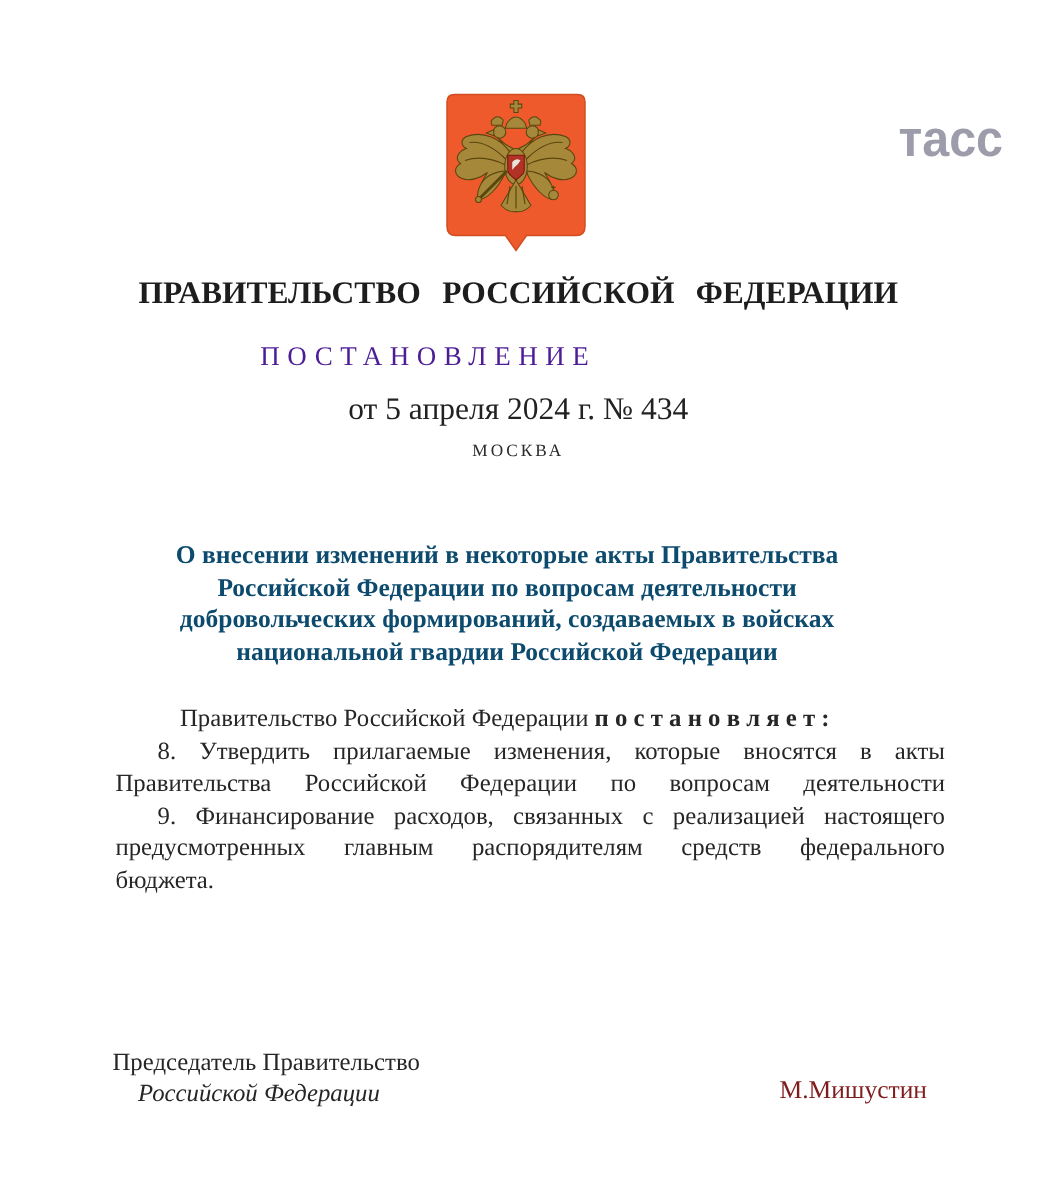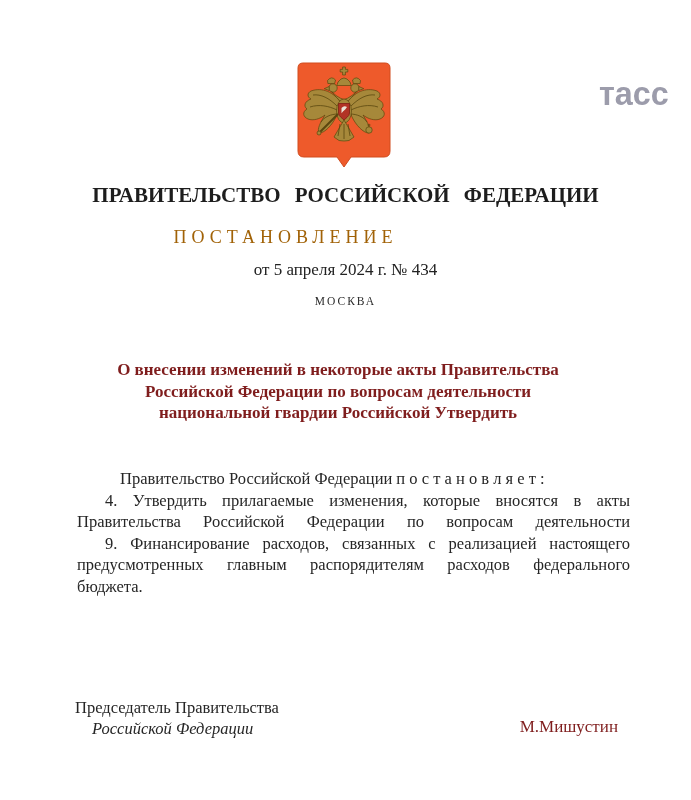--- a/index.html
+++ b/index.html
@@ -26,48 +26,48 @@
     color:var(--tass-gray); transform:scaleX(.95); transform-origin:left top;
   }
 
   
   .org-name {
     position:absolute; top:171px; left:0; width:691px; text-align:center;
     font-weight:bold; font-size:21px; word-spacing:9px; color:#1d1d1d;
   }
   .doc-type {
     position:absolute; top:215px; left:0; width:571px; text-align:center;
-    font-size:18px; letter-spacing:5px; color:#a16207;
+    font-size:18px; letter-spacing:5px; color:#4c1d95;
   }
   .date-line {
     position:absolute; top:248px; left:0; width:691px; text-align:center;
-    font-size:17px; color:#222;
+    font-size:21px; color:#222;
   }
   .city {
     position:absolute; top:283px; left:0; width:691px; text-align:center;
     font-size:11.5px; letter-spacing:2px; color:#2a2a2a;
   }
 
   
   .doc-title {
     position:absolute; top:347px; left:58px; width:560px; text-align:center;
-    font-weight:bold; font-size:17px; line-height:21.5px; color:#7f1d1d;
+    font-weight:bold; font-size:17px; line-height:21.5px; color:#0c4a6e;
   }
 
   
   .doc-body {
     position:absolute; top:456px; left:77px; width:553px;
     font-size:16.5px; color:#262626;
   }
   .bl { height:21.5px; line-height:21.5px; overflow:hidden; white-space:normal; }
   .jst { text-align:justify; }
   .jst::after { content:""; display:inline-block; width:100%; height:0; }
   .ind-lead { text-indent:43px; }
   .ind-num  { text-indent:28px; }
-  .verb { font-weight:normal; margin-left:4px; }
+  .verb { font-weight:bold; margin-left:4px; }
 
   
   .sig-pos {
     position:absolute; top:685px; left:75px;
     font-size:16.5px; line-height:21px; color:#262626;
   }
   .sig-pos2 { padding-left:17px;font-style:italic; }
   .sig-name {
     position:absolute; top:705px; right:73px;
     font-size:17px; color:#7f1d1d;
@@ -126,33 +126,34 @@
   <div class="tass-logo">тасс</div>
 
   <div class="org-name">ПРАВИТЕЛЬСТВО РОССИЙСКОЙ ФЕДЕРАЦИИ</div>
   <div class="doc-type">ПОСТАНОВЛЕНИЕ</div>
   <div class="date-line">от 5 апреля 2024 г. № 434</div>
   <div class="city">МОСКВА</div>
 
   <div class="doc-title">
     <div>О внесении изменений в некоторые акты Правительства</div>
     <div>Российской Федерации по вопросам деятельности</div>
-    <div>национальной гвардии Российской Утвердить</div>
+    <div>добровольческих формирований, создаваемых в войсках</div>
+    <div>национальной гвардии Российской Федерации</div>
   </div>
 
   <div class="doc-body">
     <div class="bl ind-lead"><span>Правительство Российской Федерации</span><span class="verb">п о с т а н о в л я е т :</span></div>
 
-    <div class="bl jst ind-num">4. Утвердить прилагаемые изменения, которые вносятся в акты</div>
+    <div class="bl jst ind-num">8. Утвердить прилагаемые изменения, которые вносятся в акты</div>
     <div class="bl jst">Правительства Российской Федерации по вопросам деятельности</div>
 
     <div class="bl jst ind-num">9. Финансирование расходов, связанных с реализацией настоящего</div>
-    <div class="bl jst">предусмотренных главным распорядителям расходов федерального</div>
+    <div class="bl jst">предусмотренных главным распорядителям средств федерального</div>
     <div class="bl">бюджета.</div>
   </div>
 
   <div class="sig-pos">
-    <div>Председатель Правительства</div>
+    <div>Председатель Правительство</div>
     <div class="sig-pos2">Российской Федерации</div>
   </div>
   <div class="sig-name">М.Мишустин</div>
 
 </div>
 
 </body></html>

